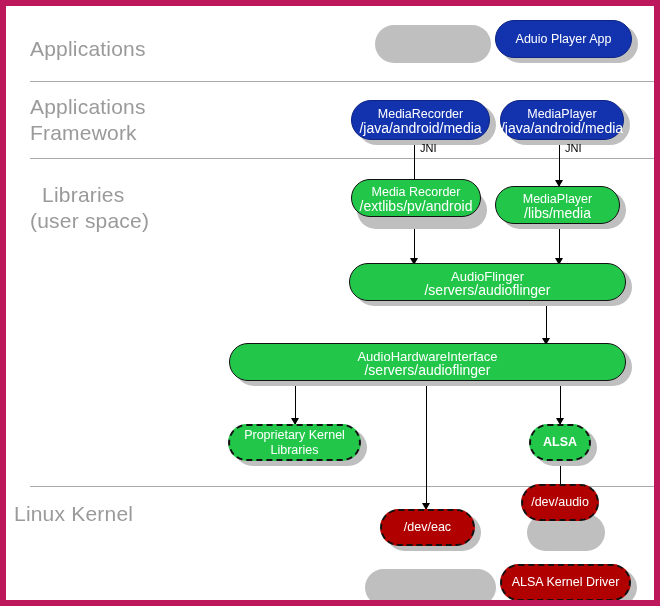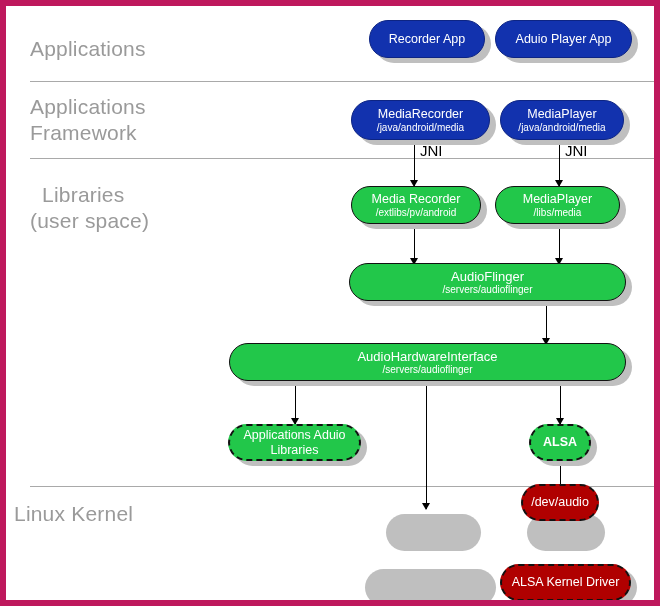--- a/index.html
+++ b/index.html
@@ -44,21 +44,21 @@
     text-align: center;
     border-radius: 999px;
     z-index: 3;
   }
   .node .title {
     font-size: 12.5px;
     line-height: 15px;
     white-space: nowrap;
   }
   .node .sub {
-    font-size: 10px;
+    font-size: 14px;
     line-height: 12px;
     white-space: nowrap;
   }
   .node.big .title { font-size: 13px; }
 
   .shadow {
     position: absolute;
     background: #bfbfbf;
     border-radius: 999px;
     z-index: 2;
@@ -80,21 +80,21 @@
     position: absolute;
     width: 0;
     height: 0;
     border-left: 4px solid transparent;
     border-right: 4px solid transparent;
     border-top: 7px solid #000000;
     z-index: 1;
   }
   .edge-label {
     position: absolute;
-    font-size: 15px;
+    font-size: 11px;
     color: #000000;
     font-family: "Liberation Sans", sans-serif;
     white-space: nowrap;
     z-index: 4;
     text-align: center;
   }
 </style>
 </head>
 <body>
 
@@ -138,43 +138,40 @@
   <div class="vline" style="left:554px; top:375px; height:44px;"></div>
   <div class="arrowhead" style="left:550px; top:412px;"></div>
 
   <div class="vline" style="left:554px; top:455px; height:48px;"></div>
   <div class="arrowhead" style="left:550px; top:497px;"></div>
 
   <div class="edge-label" style="left:414px; top:136px;">JNI</div>
   <div class="edge-label" style="left:559px; top:136px;">JNI</div>
 
   <div class="shadow" style="left:369px; top:19px; width:116px; height:38px;"></div>
-  <div class="node blue" style="left:363px; top:14px; width:116px; height:38px;">
-    <span class="title">Recorder App</span>
-  </div>
 
   <div class="shadow" style="left:495px; top:19px; width:137px; height:38px;"></div>
   <div class="node blue" style="left:489px; top:14px; width:137px; height:38px;">
     <span class="title">Aduio Player App</span>
   </div>
 
   <div class="shadow" style="left:351px; top:99px; width:139px; height:40px;"></div>
   <div class="node blue" style="left:345px; top:94px; width:139px; height:40px;">
     <span class="title">MediaRecorder</span>
     <span class="sub">/java/android/media</span>
   </div>
 
   <div class="shadow" style="left:500px; top:99px; width:124px; height:40px;"></div>
   <div class="node blue" style="left:494px; top:94px; width:124px; height:40px;">
     <span class="title">MediaPlayer</span>
     <span class="sub">/java/android/media</span>
   </div>
 
   <div class="shadow" style="left:351px; top:185px; width:130px; height:38px;"></div>
-  <div class="node green" style="left:345px; top:180px; width:130px; height:38px;">
+  <div class="node green" style="left:345px; top:173px; width:130px; height:38px;">
     <span class="title">Media Recorder</span>
     <span class="sub">/extlibs/pv/android</span>
   </div>
 
   <div class="shadow" style="left:495px; top:185px; width:125px; height:38px;"></div>
   <div class="node green" style="left:489px; top:180px; width:125px; height:38px;">
     <span class="title">MediaPlayer</span>
     <span class="sub">/libs/media</span>
   </div>
 
@@ -185,30 +182,33 @@
   </div>
 
   <div class="shadow" style="left:229px; top:342px; width:397px; height:38px;"></div>
   <div class="node green big" style="left:223px; top:337px; width:397px; height:38px;">
     <span class="title">AudioHardwareInterface</span>
     <span class="sub">/servers/audioflinger</span>
   </div>
 
   <div class="shadow" style="left:228px; top:423px; width:133px; height:37px;"></div>
   <div class="node green-dashed" style="left:222px; top:418px; width:133px; height:37px;">
-    <span class="title">Applications Aduio</span>
+    <span class="title">Proprietary Kernel</span>
     <span class="title">Libraries</span>
   </div>
 
   <div class="shadow" style="left:529px; top:423px; width:62px; height:37px;"></div>
   <div class="node green-dashed" style="left:523px; top:418px; width:62px; height:37px;font-weight:bold;">
     <span class="title">ALSA</span>
   </div>
 
   <div class="shadow" style="left:380px; top:508px; width:95px; height:37px;"></div>
+  <div class="node red-dashed" style="left:374px; top:503px; width:95px; height:37px;">
+    <span class="title">/dev/eac</span>
+  </div>
 
   <div class="shadow" style="left:521px; top:508px; width:78px; height:37px;"></div>
   <div class="node red-dashed" style="left:515px; top:478px; width:78px; height:37px;">
     <span class="title">/dev/audio</span>
   </div>
 
   <div class="shadow" style="left:359px; top:563px; width:131px; height:37px;"></div>
 
   <div class="shadow" style="left:500px; top:563px; width:131px; height:37px;"></div>
   <div class="node red-dashed" style="left:494px; top:558px; width:131px; height:37px;">

